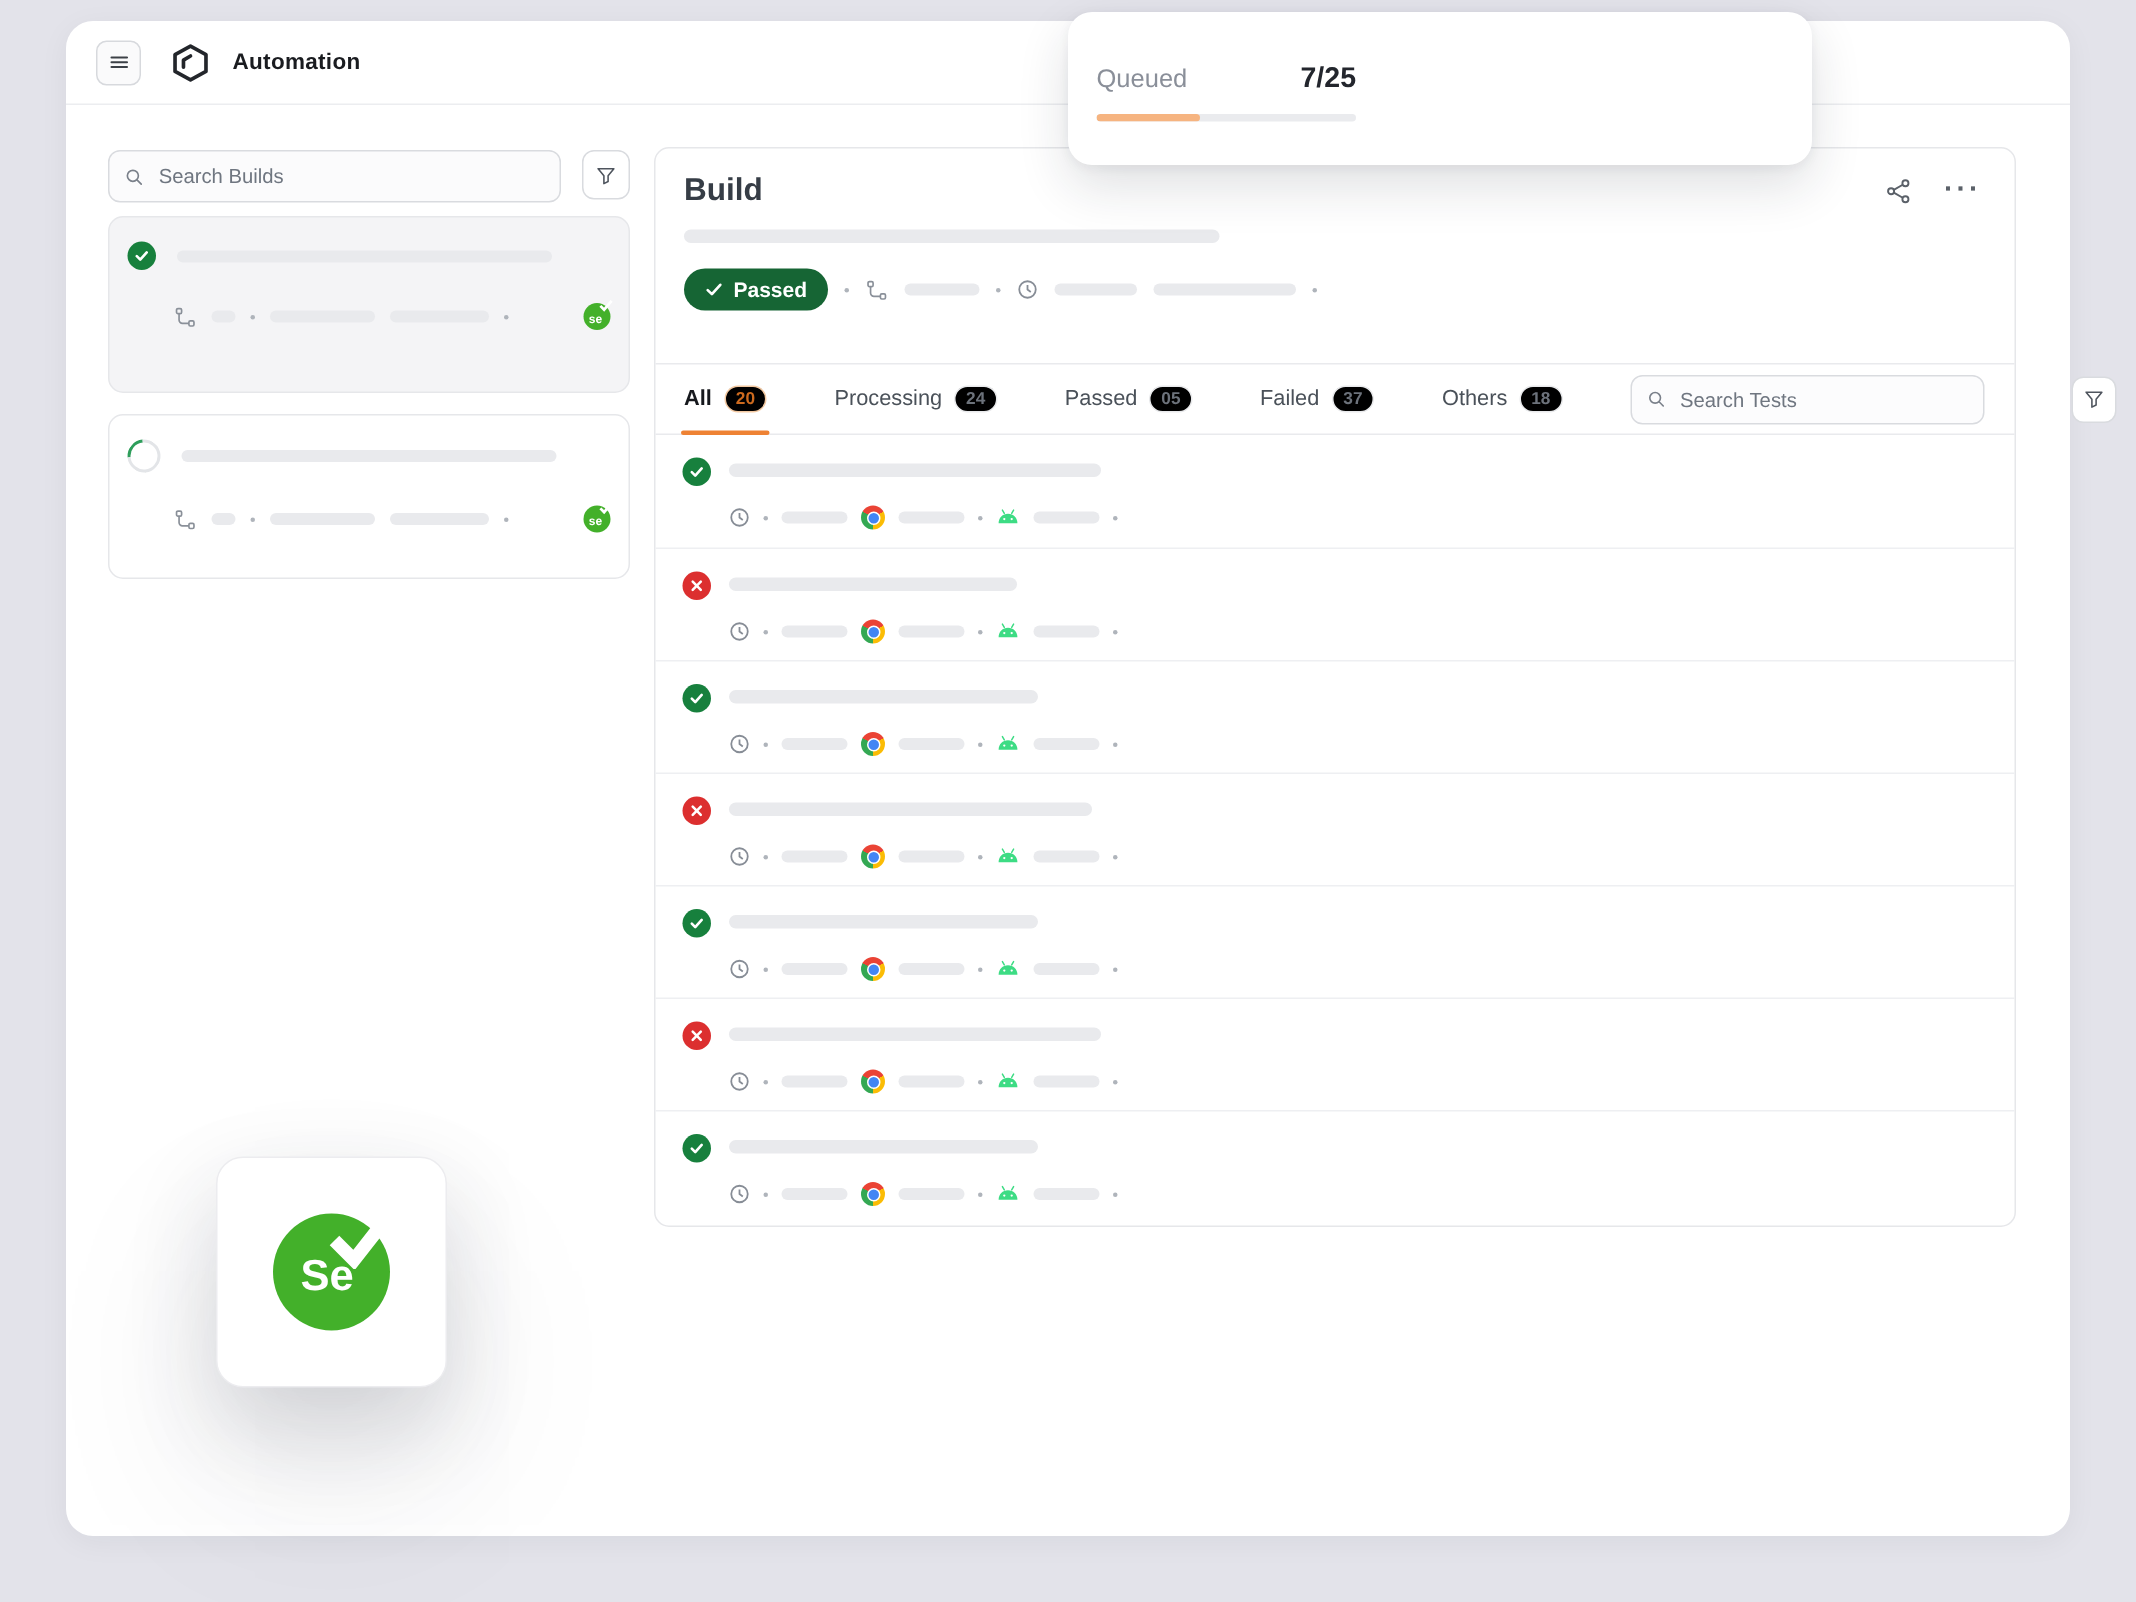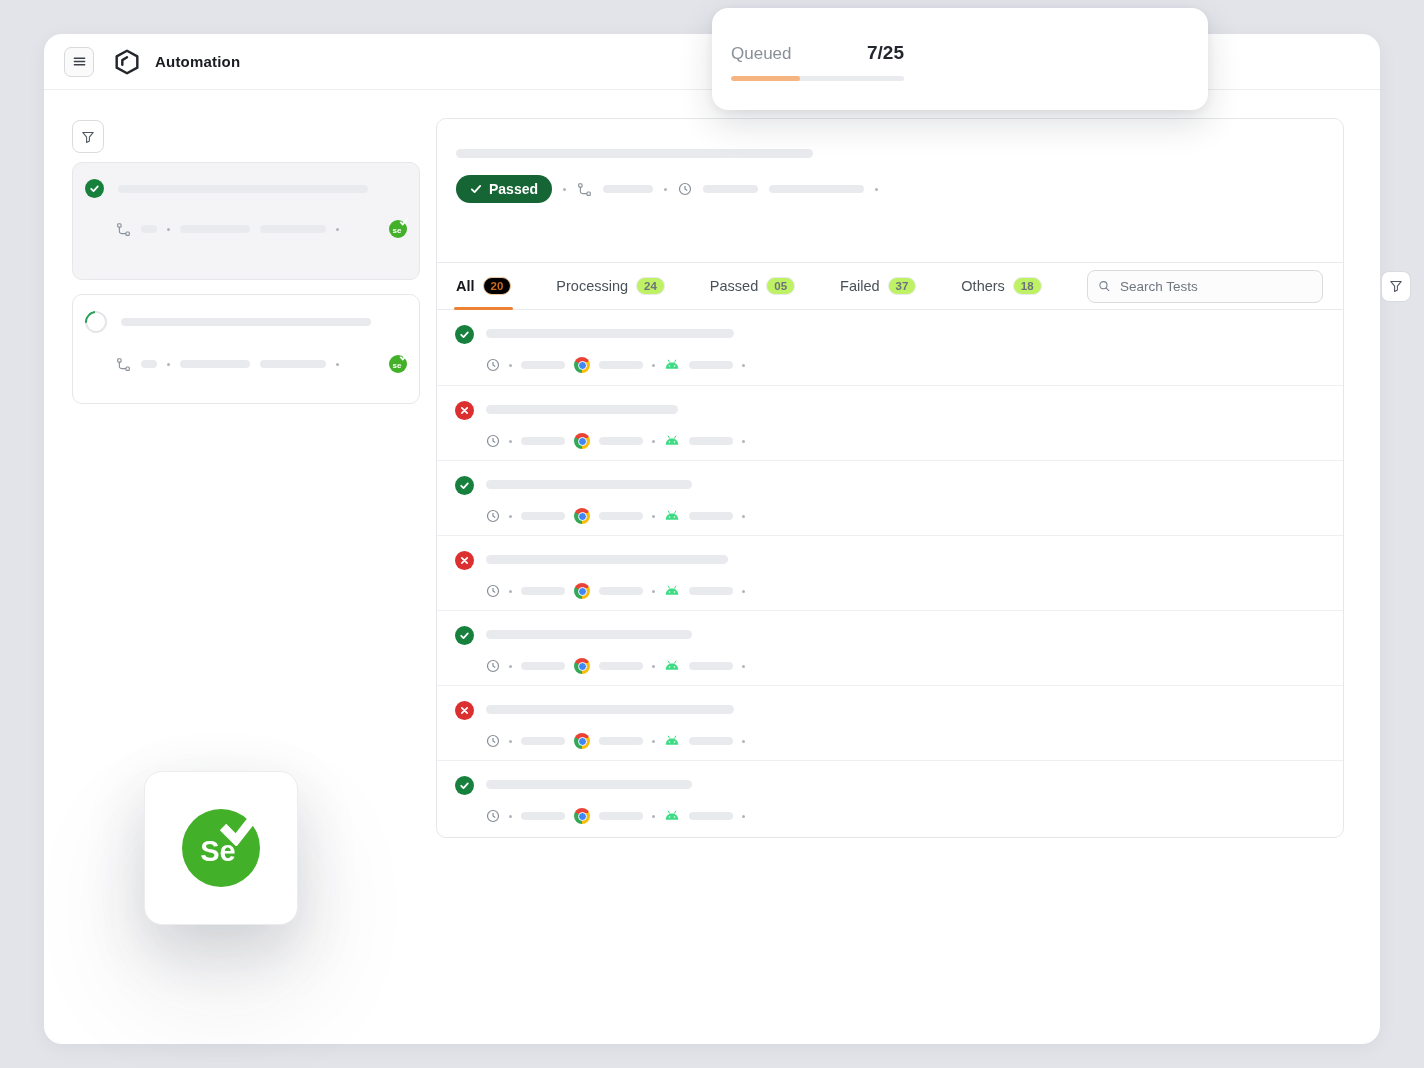--- a/index.html
+++ b/index.html
@@ -6,21 +6,21 @@
   body{
     width:1424px;height:1068px;position:relative;overflow:hidden;
     background:#E3E3EA;
     font-family:"Liberation Sans",sans-serif;
   }
   .skel{background:#E9EAED;border-radius:5px;height:8px;flex:none}
   .sep{width:3px;height:3px;border-radius:50%;background:#AFB4BB;flex:none}
   button{font-family:inherit}
 
   
-  .window{position:absolute;left:44px;top:34px;width:1336px;height:1010px;background:#fff;
+  .window{position:absolute;left:44px;top:14px;width:1336px;height:1010px;background:#fff;
     border-radius:18px;box-shadow:0 4px 20px rgba(28,32,44,.05)}
 
   .app-header{height:55px;border-bottom:1px solid #ECEDF0;display:flex;align-items:center;padding:0 20px}
   .menu-btn{width:30px;height:30px;border:1px solid #D7D9DD;background:#FAFAFB;border-radius:7px;
     display:flex;align-items:center;justify-content:center;cursor:pointer}
   .logo{margin-left:18px;display:flex}
   .app-title{margin-left:13px;font-size:15px;font-weight:700;color:#1A1C20;letter-spacing:.2px}
 
   
   .sidebar{position:absolute;left:28px;top:86px;width:348px}
@@ -63,21 +63,21 @@
 
   .header-skel{margin-top:14px;width:357px;height:9px}
   .meta-row{margin-top:17px;display:flex;align-items:center;gap:11px}
   .badge-passed{display:inline-flex;align-items:center;gap:7px;height:28px;padding:0 14px;border-radius:15px;
     background:#166534;color:#fff;font-size:14px;font-weight:700}
 
   .tabs-row{height:48px;flex:none;border-top:1px solid #E9EAED;border-bottom:1px solid #E9EAED;
     display:flex;align-items:center;padding:0 20px 0 19px;gap:45px;box-sizing:border-box}
   .tab{position:relative;height:100%;display:inline-flex;align-items:center;gap:8px;background:none;border:none;
     font-size:14.5px;color:#4A5159;cursor:pointer;padding:0}
-  .tab .count{font-size:11.5px;font-weight:700;padding:2px 7px;border-radius:9px;background:#bef264;
+  .tab .count{font-size:11.5px;font-weight:700;padding:2px 7px;border-radius:9px;background:#000000;
     color:#6C727B;border:1px solid #E9EAEC}
   .tab.active{color:#16181D;font-weight:700}
   .tab.active .count{background:#000000;border-color:#F3C9A2;color:#CD6A1E}
   .tab.active::after{content:"";position:absolute;left:-2px;right:-2px;bottom:-1px;height:3px;
     background:#EE8234;border-radius:2px}
   .tabs-row .search-box{margin-left:auto;flex:none;width:214px;height:31px;background:#FCFCFD}
   .tabs-row .icon-btn{margin-left:13px;height:31px;width:30px}
 
   .test-list{flex:1}
   .test-row{height:75px;box-sizing:border-box;display:flex;gap:12px;padding:15px 20px 0 18px;cursor:pointer}
@@ -145,20 +145,27 @@
       <svg width="30" height="30" viewBox="0 0 32 32" fill="none">
         <path d="M16 4 L27 10 V22 L16 28 L5 22 V10 Z" stroke="#23262B" stroke-width="2.6" stroke-linejoin="round"></path>
         <path d="M16 11 L11 14 V19" stroke="#23262B" stroke-width="2.6" stroke-linecap="round" stroke-linejoin="round"></path>
       </svg>
     </span>
     <span class="app-title">Automation</span>
   </div>
 
   <aside class="sidebar">
     <div class="sidebar-toolbar">
+      <div class="search-box">
+        <svg width="14" height="14" viewBox="0 0 16 16" fill="none" stroke="#7A808A" stroke-width="1.4">
+            <circle cx="7" cy="7" r="4.6"></circle>
+            <path d="M10.6 10.6 L14 14" stroke-linecap="round"></path>
+          </svg>
+        <input type="text" placeholder="Search Builds" style="">
+      </div>
       <button class="icon-btn">
         <svg width="14" height="14" viewBox="0 0 16 16" fill="none" stroke="#4F555E" stroke-width="1.2" stroke-linejoin="round">
             <path d="M2 2.8 H14 L9.6 8.2 V12.6 L6.4 14.2 V8.2 Z"></path>
           </svg>
       </button>
     </div>
 
     <div class="build-card selected">
       <div class="bc-row1">
         <span class="status-circle passed">
@@ -209,20 +216,36 @@
           <svg width="10" height="9" viewBox="0 0 24 20">
               <path d="M3 11 L9 17 L21 3" stroke="#fff" stroke-width="4.5" fill="none"></path>
             </svg>
         </span>
       </div>
     </div>
   </aside>
 
   <section class="main-panel">
     <div class="panel-header">
+      <div class="title-row">
+        <h1 class="build-title">Build</h1>
+        <div class="header-actions">
+          <button class="ghost-btn">
+            <svg width="17" height="17" viewBox="0 0 16 16" fill="none" stroke="#5B6169" stroke-width="1.2">
+                <circle cx="12.5" cy="3" r="1.9"></circle>
+                <circle cx="3.5" cy="8" r="1.9"></circle>
+                <circle cx="12.5" cy="13" r="1.9"></circle>
+                <path d="M5.2 7.1 L10.8 3.9 M5.2 8.9 L10.8 12.1"></path>
+              </svg>
+          </button>
+          <button class="ghost-btn">
+            <span class="more-dots">···</span>
+          </button>
+        </div>
+      </div>
       <div class="skel header-skel"></div>
       <div class="meta-row">
         <span class="badge-passed">
           <svg width="12" height="12" viewBox="0 0 12 12">
               <path d="M1.8 6.4 L4.6 9.1 L10.2 2.9" stroke="#fff" stroke-width="1.8" fill="none" stroke-linecap="round" stroke-linejoin="round"></path>
             </svg>
           <span>Passed</span>
         </span>
         <span class="sep"></span>
         <svg width="15" height="15" viewBox="0 0 16 16" fill="none" stroke="#8A9099" stroke-width="1.2">

